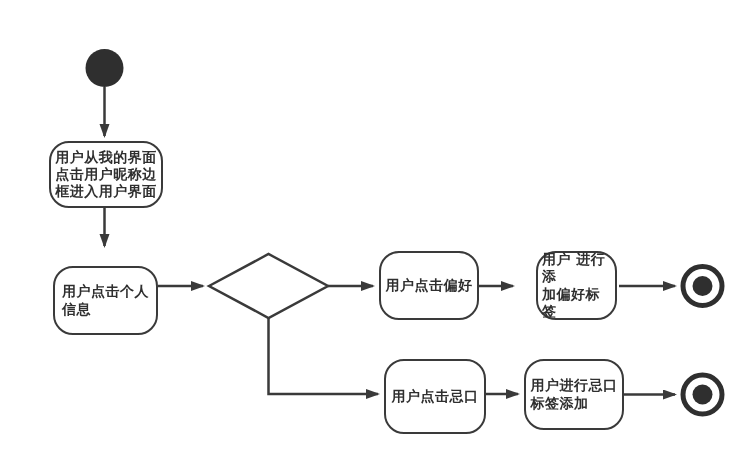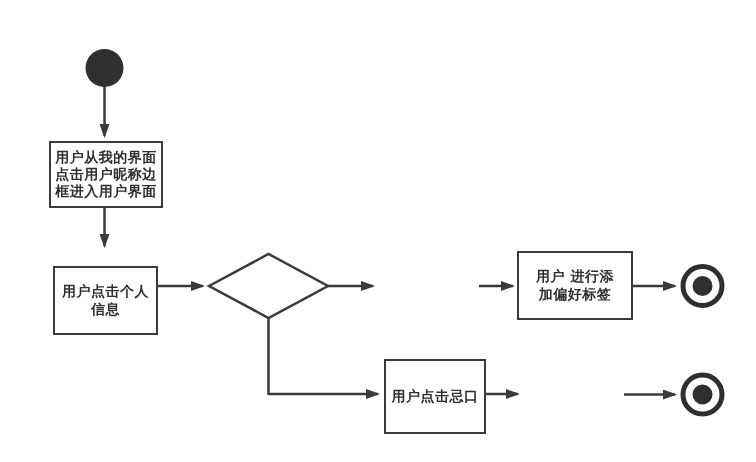--- a/index.html
+++ b/index.html
@@ -19,41 +19,40 @@
     position: absolute;
     left: 0;
     top: 0;
     width: 756px;
     height: 462px;
   }
   .node-box {
     position: absolute;
     box-sizing: border-box;
     border: 2.5px solid #3a3a3a;
-    border-radius: 0;
+    border-radius: 20px;
     background: #ffffff;
     display: flex;
     align-items: center;
     justify-content: center;
-    text-align: center;
     padding: 19px 4px;
   }
   .node-label {
     font-size: 14px;
     font-weight: bold;
     color: #2f2f2f;
     line-height: 1.22;
     white-space: pre-line;
     letter-spacing: 0.5px;
   }
   
   .box-step1 { left: 49px;  top: 141px; width: 114px; height: 67px; }
   .box-step2 { left: 53px;  top: 266px; width: 105px; height: 69px; }
   .box-step3 { left: 379px; top: 251px; width: 100px; height: 69px; }
-  .box-step4 { left: 517px; top: 251px; width: 116px; height: 69px; }
+  .box-step4 { left: 536px; top: 251px; width: 81px; height: 69px; }
   .box-step5 { left: 384px; top: 359px; width: 102px; height: 75px; }
   .box-step6 { left: 524px; top: 359px; width: 100px; height: 71px; }
 </style>
 </head>
 <body>
 
 <div class="canvas">
 
   <svg class="svg-layer" viewBox="0 0 756 462" xmlns="http://www.w3.org/2000/svg">
     <defs>
@@ -91,24 +90,31 @@
     <span class="node-label">用户从我的界面
 点击用户昵称边
 框进入用户界面</span>
   </div>
 
   <div class="node-box box-step2">
     <span class="node-label">用户点击个人
 信息</span>
   </div>
 
+  <div class="node-box box-step3">
+    <span class="node-label">用户点击偏好</span>
+  </div>
 
   <div class="node-box box-step4">
     <span class="node-label">用户 进行添
 加偏好标签</span>
   </div>
 
   <div class="node-box box-step5">
     <span class="node-label">用户点击忌口</span>
   </div>
 
+  <div class="node-box box-step6">
+    <span class="node-label">用户进行忌口
+标签添加</span>
+  </div>
 
 </div>
 
 </body></html>

